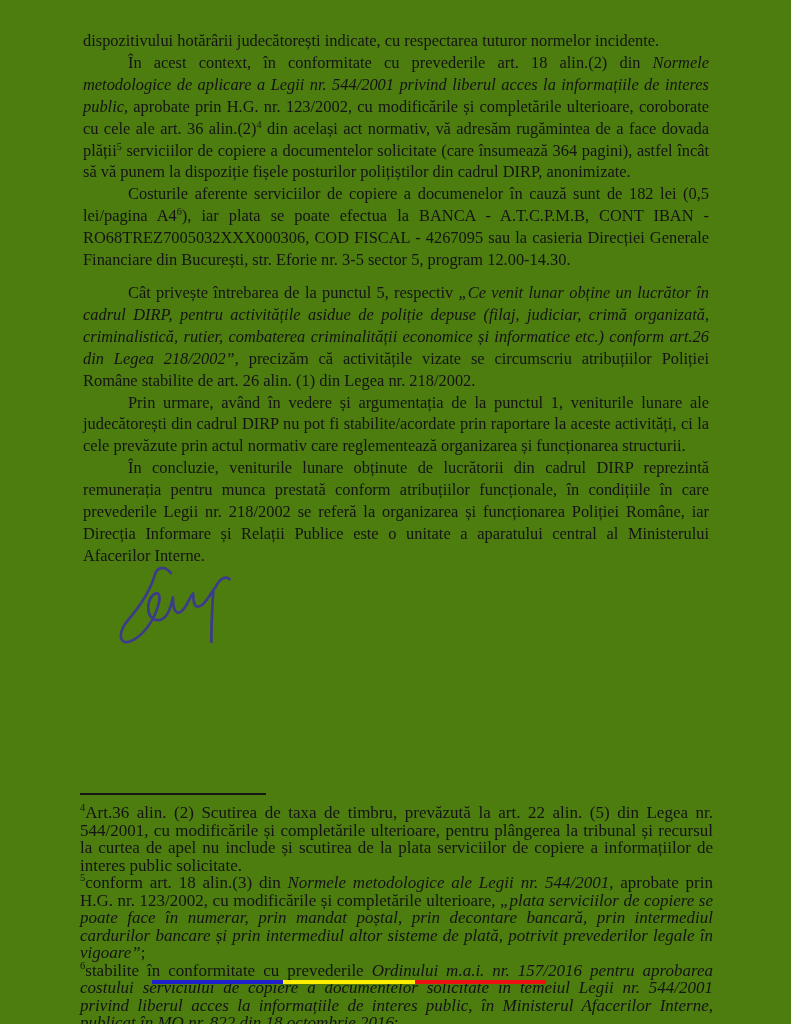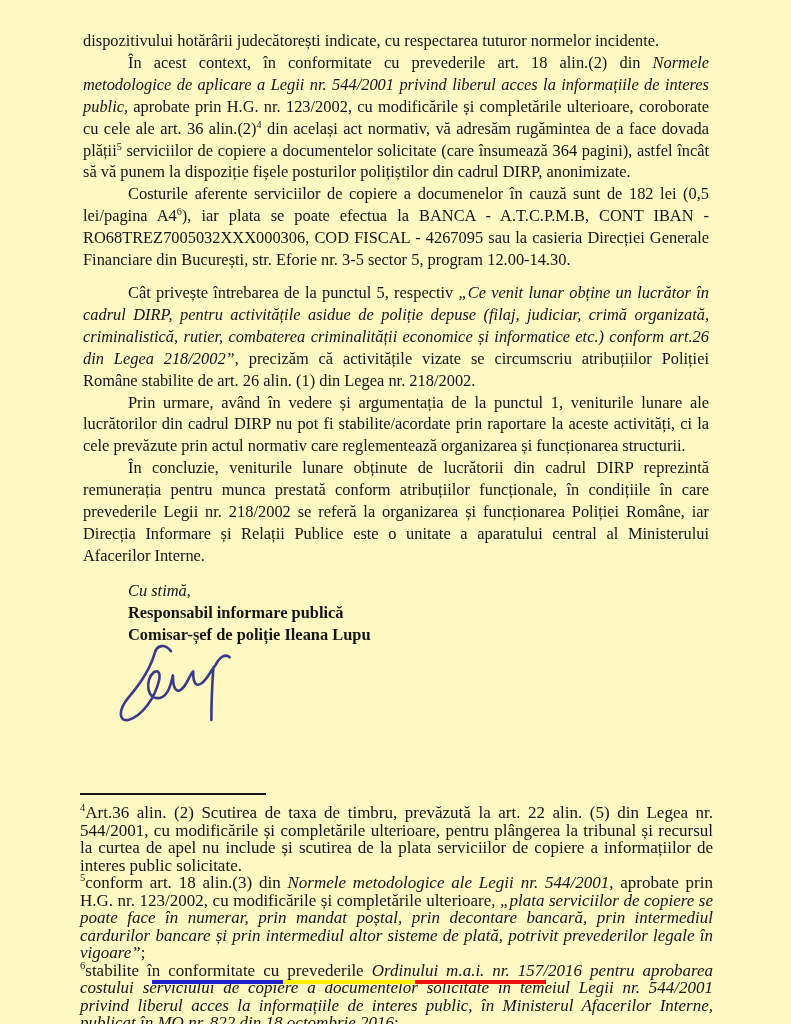--- a/index.html
+++ b/index.html
@@ -1,19 +1,19 @@
 <!DOCTYPE html>
 <html><head>
 <meta charset="utf-8">
 <style>
   html,body{margin:0;padding:0;background:#ffffff;}
   .page{
     position:relative;
     width:791px;height:1024px;
-    background:#fef9c3;
+    background:#4d7c0f;
     color:#141414;
     font-family:"Liberation Serif", serif;
     overflow:hidden;
   }
   .body-text{
     position:absolute;
     top:30px;left:83px;right:82px;
     font-size:16.4px;
     line-height:21.9px;
     text-align:justify;
@@ -60,29 +60,24 @@
 <body>
 
 <div class="page">
 
   <div class="body-text">
     <div>
         <p class="para"><span>dispozitivului hotărârii judecătorești indicate, cu respectarea tuturor normelor incidente.</span></p>
         <p class="para indent"><span>În acest context, în conformitate cu prevederile art. 18 alin.(2) din </span><span class="italic">Normele metodologice de aplicare a Legii nr. 544/2001 privind liberul acces la informațiile de interes public,</span><span> aprobate prin H.G. nr. 123/2002, cu modificările și completările ulterioare, coroborate cu cele ale art. 36 alin.(2)</span><span class="sup">4</span><span> din același act normativ, vă adresăm rugămintea de a face dovada plății</span><span class="sup">5</span><span> serviciilor de copiere a documentelor solicitate (care însumează </span><span class="underline">364 pagini)</span><span>, astfel încât să vă punem la dispoziție fișele posturilor polițiștilor din cadrul DIRP, anonimizate.</span></p>
         <p class="para indent"><span>Costurile aferente serviciilor de copiere a documenelor în cauză sunt de </span><span class="underline">182 lei</span><span> (0,5 lei/pagina A4</span><span class="sup">6</span><span>), iar plata se poate efectua la BANCA - A.T.C.P.M.B, CONT IBAN - RO68TREZ7005032XXX000306, COD FISCAL - 4267095 sau la casieria Direcției Generale Financiare din București, str. Eforie nr. 3-5 sector 5, program 12.00-14.30.</span></p>
         <p class="para indent gap-before"><span>Cât privește întrebarea de la </span><span class="bold">punctul 5</span><span>, respectiv </span><span class="italic">„Ce venit lunar obține un lucrător în cadrul DIRP, pentru activitățile asidue de poliție depuse (filaj, judiciar, crimă organizată, criminalistică, rutier, combaterea criminalității economice și informatice etc.) conform art.26 din Legea 218/2002”</span><span>, precizăm că activitățile vizate se circumscriu atribuțiilor Poliției Române stabilite de art. 26 alin. (1) din Legea nr. 218/2002.</span></p>
-        <p class="para indent"><span>Prin urmare, având în vedere și argumentația de la punctul 1, veniturile lunare ale lucrătorilor din cadrul DIRP nu pot fi stabilite/acordate prin raportare la aceste activități, ci la cele prevăzute prin actul normativ care reglementează organizarea și funcționarea structurii.</span></p>
+        <p class="para indent"><span>Prin urmare, având în vedere și argumentația de la punctul 1, veniturile lunare ale judecătorești din cadrul DIRP nu pot fi stabilite/acordate prin raportare la aceste activități, ci la cele prevăzute prin actul normativ care reglementează organizarea și funcționarea structurii.</span></p>
         <p class="para indent"><span>În concluzie, veniturile lunare obținute de lucrătorii din cadrul DIRP reprezintă remunerația pentru munca prestată conform atribuțiilor funcționale, în condițiile în care prevederile Legii nr. 218/2002 se referă la organizarea și funcționarea Poliției Române, iar Direcția Informare și Relații Publice este o unitate a aparatului central al Ministerului Afacerilor Interne.</span></p>
       </div>
 
-    <div class="closing">
-      <div class="salutation">Cu stimă,</div>
-      <div class="role">Responsabil informare publică</div>
-      <div class="signer">Comisar-șef de poliție Ileana Lupu</div>
-    </div>
 
     <div class="signature-wrap">
       <svg width="134" height="86" viewBox="0 0 130 85">
         <path fill="none" stroke-width="2.6" stroke-linecap="round" stroke-linejoin="round" d="M56,12 C50,4 42,6 40,14 C36,28 26,44 14,58 C4,70 4,82 14,80 C28,76 40,58 44,42 C46,34 44,30 39,33 C30,40 32,62 46,58 C54,55 56,44 58,36 C58,46 60,54 66,50 C72,46 74,36 78,32 C78,42 80,48 86,44 C92,40 96,30 100,26 C104,18 110,14 114,18 M98,28 C97,42 96,62 96,80" stroke="#3b3a8c"></path>
       </svg>
     </div>
   </div>
 
   <div class="footnotes">
     <div class="fn-separator"></div>

